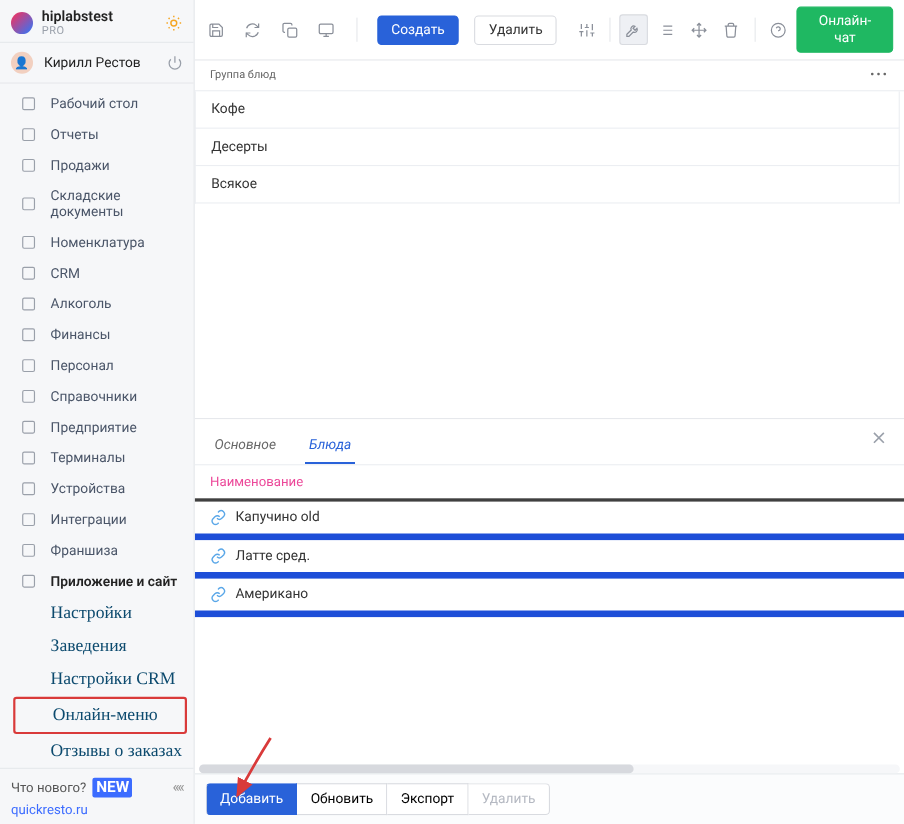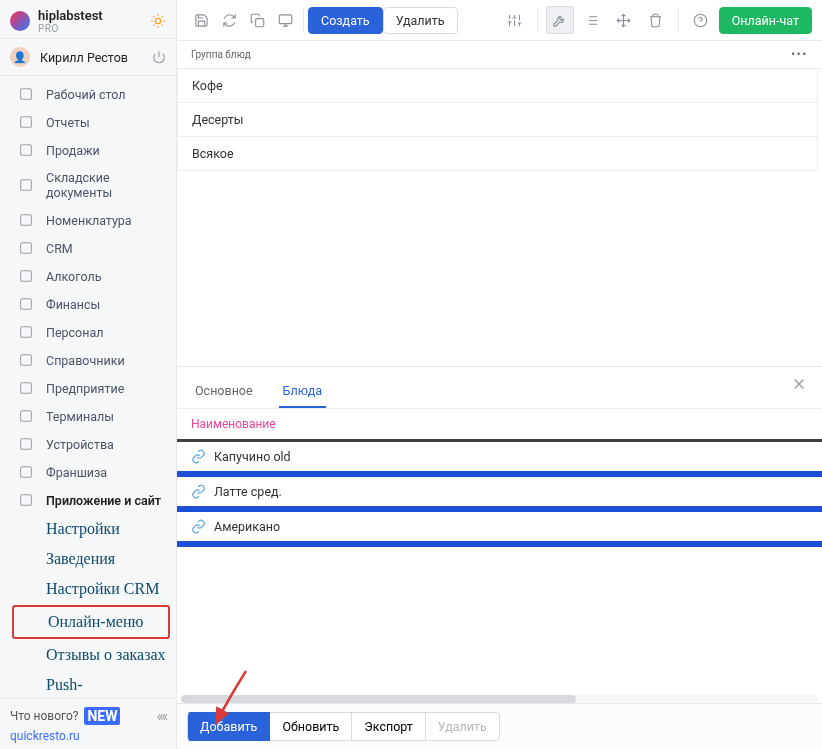--- a/index.html
+++ b/index.html
@@ -22,39 +22,39 @@
 .nav-icon { width:16px; height:16px; margin-right:12px; color:#9aa0aa; flex-shrink:0; }
 .nav-sub { padding-left:46px; font-size:16px; color:#0c4a6e;font-family:Liberation Serif, serif; }
 .nav-sub.highlight { border:2px solid #d93a3a; border-radius:3px; padding-top:6px; padding-bottom:6px; margin:1px 6px 1px 12px; padding-left:34px; }
 .sb-footer { border-top:1px solid #e6e8ec; padding:8px 10px 6px 10px; font-size:12px; }
 .whatsnew { display:flex; align-items:center; color:#555; cursor:pointer; }
 .badge-new { background:#3c6cff; color:#fff; font-size:14px; padding:1px 3px; border-radius:2px; margin-left:6px; font-weight:700; }
 .collapse-i { margin-left:auto; color:#999; font-size:14px; letter-spacing:-2px; }
 .site-link { color:#3c6cff; font-size:12px; margin-top:4px; display:block; cursor:pointer; }
 
 .main { flex:1; display:flex; flex-direction:column; overflow:hidden; }
-.toolbar { display:flex; align-items:center; padding:6px 10px; border-bottom:1px solid #e6e8ec; gap:0; }
+.toolbar { display:flex; align-items:center; padding:6px 10px; border-bottom:1px solid #e6e8ec; gap:14px; }
 .tb-ico { width:28px; height:28px; display:flex; align-items:center; justify-content:center; color:#8a8f99; cursor:pointer; border-radius:3px; }
 .tb-ico svg { width:15px; height:15px; }
 .tb-sep { width:1px; height:22px; background:#e6e8ec; margin:0 4px; }
 .btn { border:1px solid #d9dbe0; background:#fff; color:#333; padding:5px 12px; border-radius:4px; font-size:12.5px; cursor:pointer; }
 .btn-primary { background:#2962d9; border-color:#2962d9; color:#fff; }
 .btn-green { background:#1fb862; border-color:#1fb862; color:#fff; }
 .btn-active { background:#eef0f4; border:1px solid #d9dbe0; }
 .tb-right { margin-left:auto; display:flex; align-items:center; gap:4px; }
 
 .grp-header { display:flex; justify-content:space-between; padding:8px 14px; border-bottom:1px solid #eceef2; font-size:10px; color:#666;gap:34px; }
 .more { letter-spacing:2px; font-weight:700; color:#666; cursor:pointer; }
 .grp-row { padding:9px 14px; border:1px solid #eceef2; border-top:none; font-size:12.5px; color:#333; cursor:pointer; }
 .grp-box { margin:0 4px 0 0; }
 .groups-area { height:325px; overflow:auto; }
 
 .detail { border-top:1px solid #e6e8ec; flex:1; display:flex; flex-direction:column; }
 .tabs { display:flex; align-items:center; padding:10px 14px 0 14px; border-bottom:1px solid #eceef2; position:relative; }
-.tab { padding:6px 4px 10px 4px; margin-right:22px; font-size:12.5px; color:#666; cursor:pointer; }
+.tab { padding:6px 4px 10px 4px; margin-right:22px; font-size:12.5px; color:#666; cursor:pointer;font-style:italic; }
 .tab.active { color:#2962d9; box-shadow:inset 0 -2px 0 #2962d9; }
 .close-x { position:absolute; right:14px; top:8px; width:18px; height:18px; color:#9aa0aa; cursor:pointer; }
 .det-header { padding:8px 14px; border-bottom:3px solid #404040; font-size:12px; color:#ec4899; }
 .dish-row { display:flex; align-items:center; padding:7px 14px; border-bottom:6px solid #1d4ed8; font-size:12.5px; color:#333; }
 .link-ic { width:15px; height:15px; margin-right:8px; color:#5aa7e8; }
 .detail-body { flex:1; overflow:auto; position:relative; }
 .hscroll { height:8px; background:#f6f7f9; margin:6px 4px 0 4px; border-radius:4px; position:relative; }
 .hscroll::after { content:""; position:absolute; left:0; top:0; height:100%; width:62%; background:#d7d9de; border-radius:4px; }
 
 .bottom { border-top:1px solid #e6e8ec; padding:8px 10px; display:flex; gap:0; background:#fbfcfd; }
@@ -163,20 +163,26 @@
           <span class="nav-icon"><svg viewBox="0 0 24 24" fill="none" stroke="currentColor" stroke-width="1.6">
               <rect x="4" y="4" width="16" height="16" rx="2"></rect>
             </svg></span>
           <span>Терминалы</span>
         </div>
         <div class="nav-item">
           <span class="nav-icon"><svg viewBox="0 0 24 24" fill="none" stroke="currentColor" stroke-width="1.6">
               <rect x="4" y="4" width="16" height="16" rx="2"></rect>
             </svg></span>
           <span>Устройства</span>
+        </div>
+        <div class="nav-item">
+          <span class="nav-icon"><svg viewBox="0 0 24 24" fill="none" stroke="currentColor" stroke-width="1.6">
+              <rect x="4" y="4" width="16" height="16" rx="2"></rect>
+            </svg></span>
+          <span>Интеграции</span>
         </div>
         <div class="nav-item">
           <span class="nav-icon"><svg viewBox="0 0 24 24" fill="none" stroke="currentColor" stroke-width="1.6">
               <rect x="4" y="4" width="16" height="16" rx="2"></rect>
             </svg></span>
           <span>Франшиза</span>
         </div>
         <div class="nav-item active">
           <span class="nav-icon"><svg viewBox="0 0 24 24" fill="none" stroke="currentColor" stroke-width="1.6">
               <rect x="4" y="4" width="16" height="16" rx="2"></rect>

